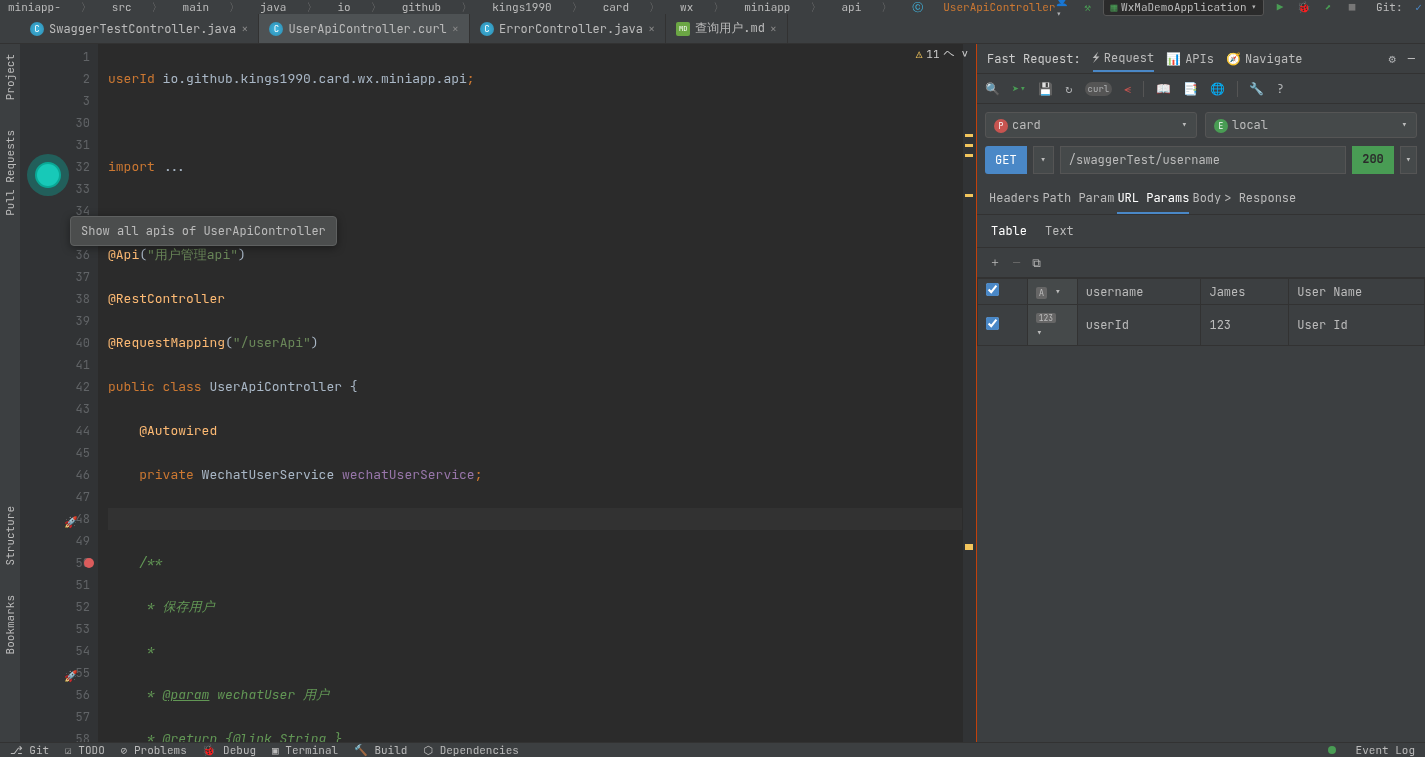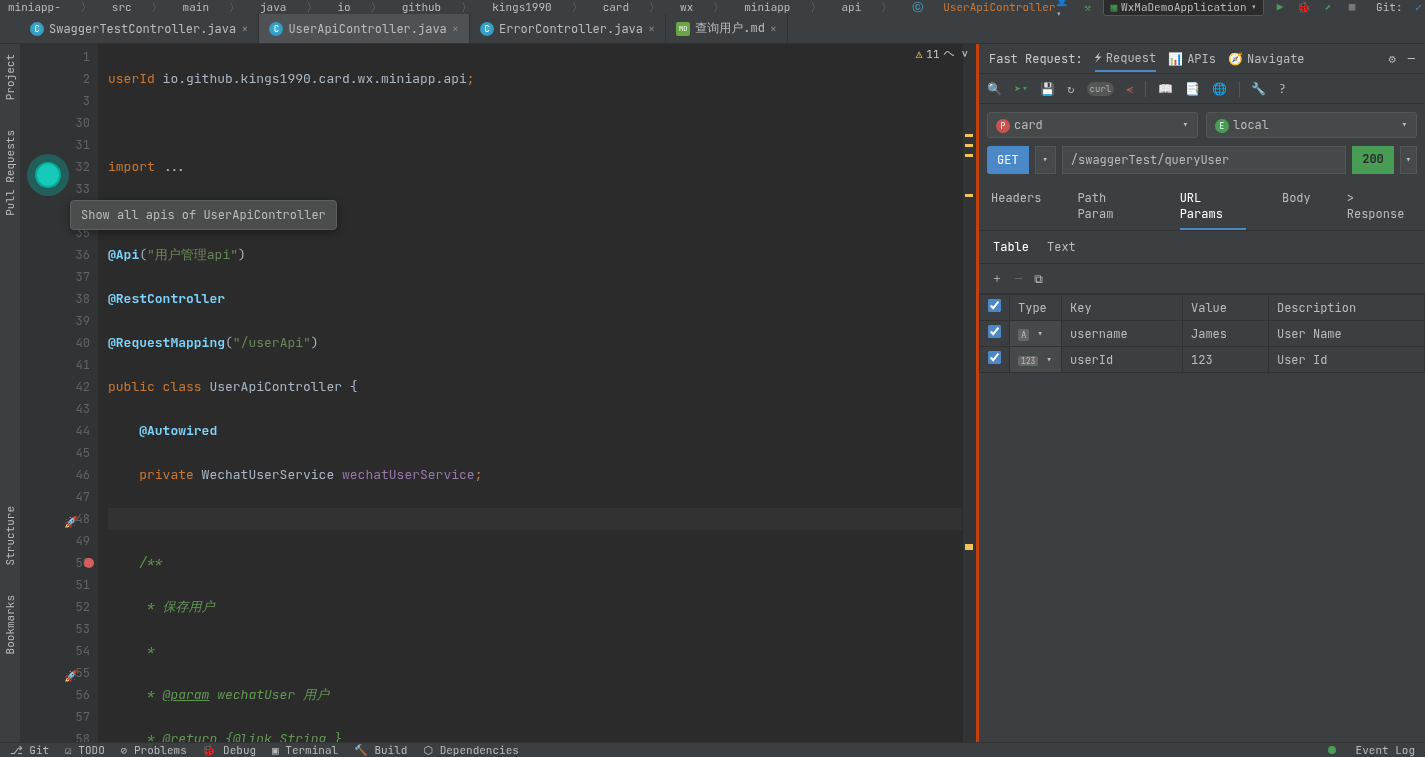--- a/index.html
+++ b/index.html
@@ -24,51 +24,51 @@
 .left-gutter { width: 20px; background: #3c3f41; display: flex; flex-direction: column; align-items: center; padding-top: 10px; gap: 30px; }
 .left-gutter span { writing-mode: vertical-rl; transform: rotate(180deg); color: #bbb; font-size: 11px; white-space: nowrap; }
 .editor-area { flex: 1; background: #2b2b2b; display: flex; position: relative; }
 .gutter { width: 78px; background: #313335; text-align: right; padding-right: 8px; color: #606366; font-size: 12px; line-height: 22px; padding-top: 2px; position: relative; }
 .gutter .ln { height: 22px; position: relative; }
 .gutter .bp { position: absolute; left: 64px; width: 10px; height: 10px; border-radius: 50%; background: #db5c5c; top: 6px; }
 .gutter .rocket { position: absolute; left: 44px; top: 3px; color: #a9b7c6; font-size: 11px; }
 .code { flex: 1; padding: 2px 0 0 10px; font-size: 13px; line-height: 22px; font-family: "JetBrains Mono", Menlo, Consolas, monospace; white-space: pre; position: relative; }
 .code .kw { color: #cc7832; }
 .code .str { color: #6a8759; }
-.code .ann { color: #7dd3fc; font-weight: bold; }
+.code .ann { color: #fdba74; }
 .code .doc { color: #629755; font-style: italic; }
 .code .doctag { color: #629755; font-style: italic; text-decoration: underline; }
 .code .id { color: #9876aa; }
 .tooltip { position: absolute; left: 27px; top: 154px; background: #4b4d4d; border: 1px solid #5e6060; border-radius: 4px; padding: 6px 10px; color: #bbb; font-size: 12px; z-index: 100; box-shadow: 0 2px 8px rgba(0,0,0,0.4); }
 .pulse-cursor { position: absolute; left: 27px; top: 154px; width: 42px; height: 42px; z-index: 101; }
 .pulse-outer { position: absolute; width: 42px; height: 42px; border-radius: 50%; background: rgba(0,200,180,0.3); }
 .pulse-inner { position: absolute; left: 8px; top: 8px; width: 26px; height: 26px; border-radius: 50%; background: #17c9b8; border: 2px solid #0aa896; }
 .warn-badge { position: absolute; right: 8px; top: 2px; color: #ccc; display: flex; align-items: center; gap: 4px; font-size: 11px; }
 .warn-badge .wicon { color: #f2c55c; }
 .right-marker { width: 14px; background: #313335; border-left: 1px solid #2b2b2b; position: relative; }
 .right-marker .m { position: absolute; left: 2px; width: 8px; height: 3px; }
-.panel { width: 449px; background: #3c3f41; border-left: 3px solid #c2410c; display: flex; flex-direction: column; }
+.panel { width: 449px; background: #3c3f41; border-left: 1px solid #c2410c; display: flex; flex-direction: column; }
 .panel-top { height: 30px; display: flex; align-items: center; padding: 0 10px; gap: 12px; color: #bbb; border-bottom: 1px solid #323232; }
 .panel-top .title { color: #ccc; }
 .panel-top .tabBtn { display: flex; align-items: center; gap: 4px; cursor: pointer; }
 .panel-top .active { border-bottom: 2px solid #4a88c7; padding-bottom: 4px; margin-bottom: -4px; }
 .panel-toolbar { height: 30px; display: flex; align-items: center; padding: 0 8px; gap: 12px; border-bottom: 1px solid #323232; }
 .panel-toolbar .tb { color: #afb1b3; cursor: pointer; }
 .url-row { display: flex; gap: 8px; padding: 8px; }
 .select-box { background: #45494a; border: 1px solid #555; border-radius: 3px; padding: 4px 8px; color: #bbb; display: flex; align-items: center; justify-content: space-between; flex: 1; }
 .select-box .dot { width: 14px; height: 14px; border-radius: 50%; display: inline-flex; align-items: center; justify-content: center; font-size: 8px; margin-right: 4px; }
 .dot.p { background: #c75450; color: white; }
 .dot.e { background: #499c54; color: white; }
 .method-row { display: flex; gap: 6px; padding: 0 8px 8px 8px; }
 .method-sel { background: #4a88c7; color: #fff; padding: 5px 10px; border-radius: 3px 0 0 3px; display: flex; align-items: center; }
 .method-dd { background: #45494a; border: 1px solid #555; padding: 5px 6px; color: #bbb; }
 .url-input { flex: 1; background: #45494a; border: 1px solid #555; padding: 5px 8px; color: #bbb; }
 .status { background: #499c54; color: #2b2b2b; padding: 5px 10px; font-weight: bold; }
 .status-dd { background: #45494a; border: 1px solid #555; padding: 5px 4px; color: #bbb; }
-.req-tabs { display: flex; gap: 36px; padding: 8px 12px; border-bottom: 1px solid #323232; color: #bbb; font-size: 12px; }
+.req-tabs { display: flex; gap: 3px; padding: 8px 12px; border-bottom: 1px solid #323232; color: #bbb; font-size: 12px; }
 .req-tabs span { cursor: pointer; }
 .req-tabs .active { color: #fff; border-bottom: 2px solid #4a88c7; padding-bottom: 6px; margin-bottom: -8px; }
 .sub-tabs { display: flex; gap: 18px; padding: 8px 14px; color: #bbb; border-bottom: 1px solid #323232; }
 .row-controls { display: flex; gap: 12px; padding: 6px 12px; color: #bbb; border-bottom: 1px solid #323232; align-items: center; }
 .param-table { width: 100%; border-collapse: collapse; font-size: 12px; }
 .param-table th, .param-table td { border: 1px solid #323232; padding: 4px 8px; text-align: left; color: #bbb; }
 .param-table th { background: #3c3f41; font-weight: normal; }
 .param-table td { background: #3c3f41; }
 .param-table input[type=checkbox] { accent-color: #4a88c7; }
 .param-table .typecell { background: #45494a; width: 50px; }
@@ -131,21 +131,21 @@
 
 <div class="tabs-bar">
   <div class="tab-tool-gutter"></div>
   <div class="editor-tab">
       <span class="tab-icon java">C</span>
       <span>SwaggerTestController.java</span>
       <span class="close">×</span>
     </div>
   <div class="editor-tab active">
       <span class="tab-icon java">C</span>
-      <span>UserApiController.java</span>
+      <span>UserApiController.curl</span>
       <span class="close">×</span>
     </div>
   <div class="editor-tab">
       <span class="tab-icon java">C</span>
       <span>ErrorController.java</span>
       <span class="close">×</span>
     </div>
   <div class="editor-tab">
       <span class="tab-icon md">MD</span>
       <span>查询用户.md</span>
@@ -285,21 +285,21 @@
       <div class="select-box">
           <span><span class="dot e">E</span><span>local</span></span>
           <span>▾</span>
         </div>
     </div>
     <div class="method-row">
       <div class="method-sel">
           <span>GET</span>
         </div>
       <div class="method-dd">▾</div>
-      <div class="url-input"><span>/swaggerTest/queryUser</span></div>
+      <div class="url-input"><span>/swaggerTest/username</span></div>
       <div class="status"><span>200</span></div>
       <div class="status-dd">▾</div>
     </div>
     <div class="req-tabs">
       <span>Headers</span>
       <span>Path Param</span>
       <span class="active">URL Params</span>
       <span>Body</span>
       <span>&gt; Response</span>
     </div>
@@ -307,27 +307,20 @@
       <span style="color:#fff">Table</span>
       <span>Text</span>
     </div>
     <div class="row-controls">
       <span>＋</span>
       <span style="color:#666">—</span>
       <span>⧉</span>
     </div>
     <table class="param-table">
       <tbody>
-          <tr>
-        <th style="width:26px"><input type="checkbox" checked="" style=""></th>
-        <th style="width:52px">Type</th>
-        <th>Key</th>
-        <th>Value</th>
-        <th>Description</th>
-      </tr>
       <tr>
         <td><input type="checkbox" checked="" style=""></td>
         <td class="typecell"><span style="background:#666;padding:0 3px;border-radius:2px;font-size:9px">A</span> ▾</td>
         <td>username</td>
         <td>James</td>
         <td>User Name</td>
       </tr>
       <tr>
         <td><input type="checkbox" checked="" style=""></td>
         <td class="typecell"><span style="background:#666;padding:0 3px;border-radius:2px;font-size:8px">123</span> ▾</td>
@@ -337,21 +330,21 @@
       </tr>
     </tbody>
       </table>
   </div>
 </div>
 
 <div class="pulse-cursor">
   <div class="pulse-outer"></div>
   <div class="pulse-inner"></div>
 </div>
-<div class="tooltip" style="left:70px;top:200px"><span>Show all apis of UserApiController</span></div>
+<div class="tooltip" style="left:70px;top:216px"><span>Show all apis of UserApiController</span></div>
 
 <div class="bottom-bar">
   <span>⎇ <span>Git</span></span>
   <span>☑ <span>TODO</span></span>
   <span>⊘ <span>Problems</span></span>
   <span>🐞 <span>Debug</span></span>
   <span>▣ <span>Terminal</span></span>
   <span>🔨 <span>Build</span></span>
   <span>⬡ <span>Dependencies</span></span>
   <span class="right">

